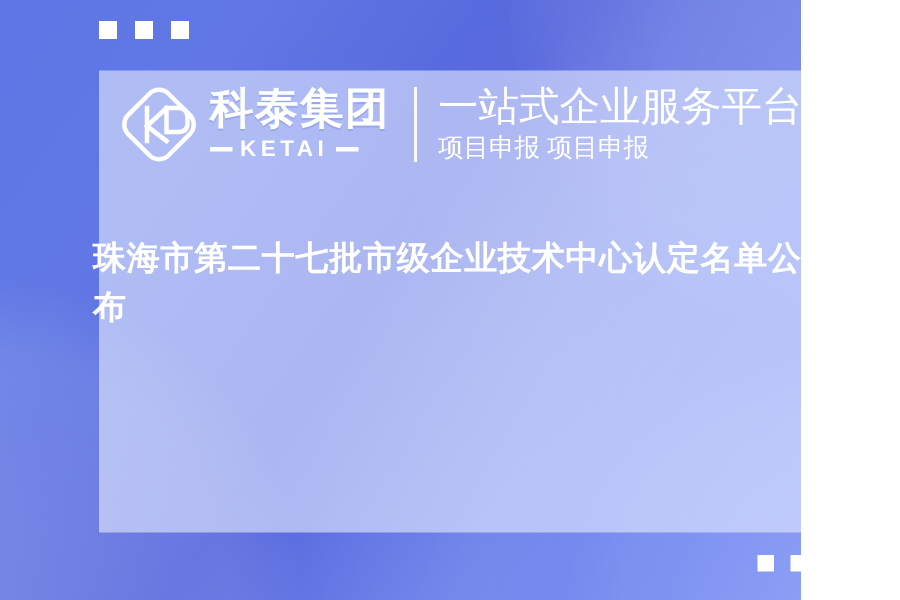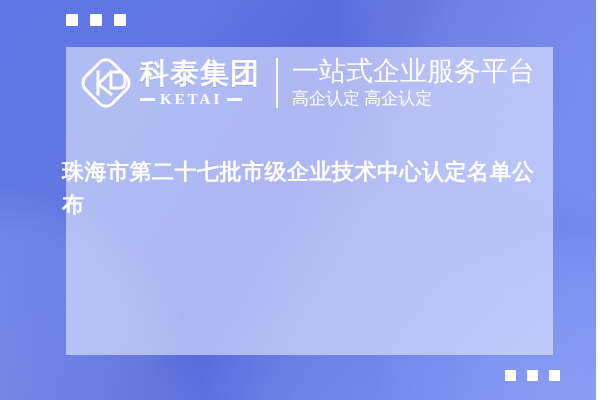--- a/index.html
+++ b/index.html
@@ -8,25 +8,24 @@
   }
   body {
     width: 600px;
     height: 400px;
     font-family: "Liberation Sans", "DejaVu Sans", sans-serif;
     overflow: hidden;
   }
 
   #banner {
     position: relative;
-    width: 596px;
+    width: 534px;
     height: 400px;
     overflow: hidden;
     background: linear-gradient(125deg, #5f77e6 0%, #6077e4 22%, #5566dc 48%, #6d82ec 74%, #7b91f4 100%);
-    font-family: Liberation Serif, serif;
   }
 
   
   .wash {
     position: absolute;
     border-radius: 50%;
     pointer-events: none;
   }
   .wash-a {
     left: -230px;
@@ -223,21 +222,21 @@
         <span class="rule"></span>
         <span id="logo-en">KETAI</span>
         <span class="rule"></span>
       </div>
     </div>
 
     <div id="divider"></div>
 
     <div id="slogan">
       <div id="slogan-main">一站式企业服务平台</div>
-      <div id="slogan-sub">高企认定 高企认定</div>
+      <div id="slogan-sub">项目申报 项目申报</div>
     </div>
 
   </div>
 
   <div id="headline">珠海市第二十七批市级企业技术中心认定名单公布</div>
 
   <div class="dots" id="dots-bottom">
     <span class="dot"></span>
     <span class="dot"></span>
     <span class="dot"></span>

